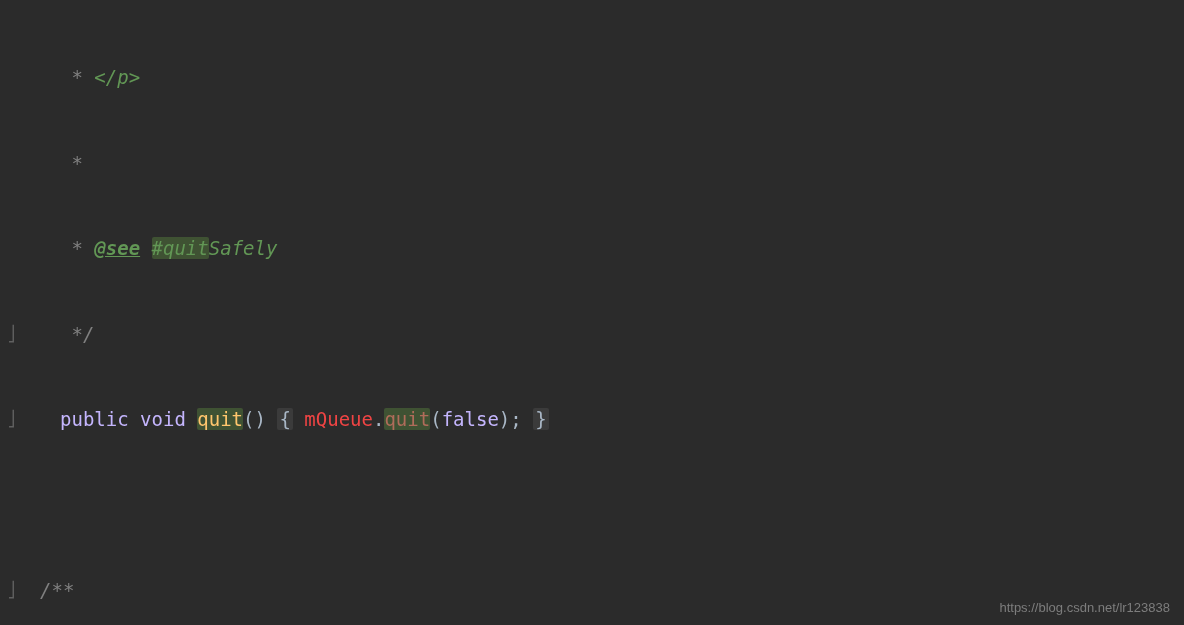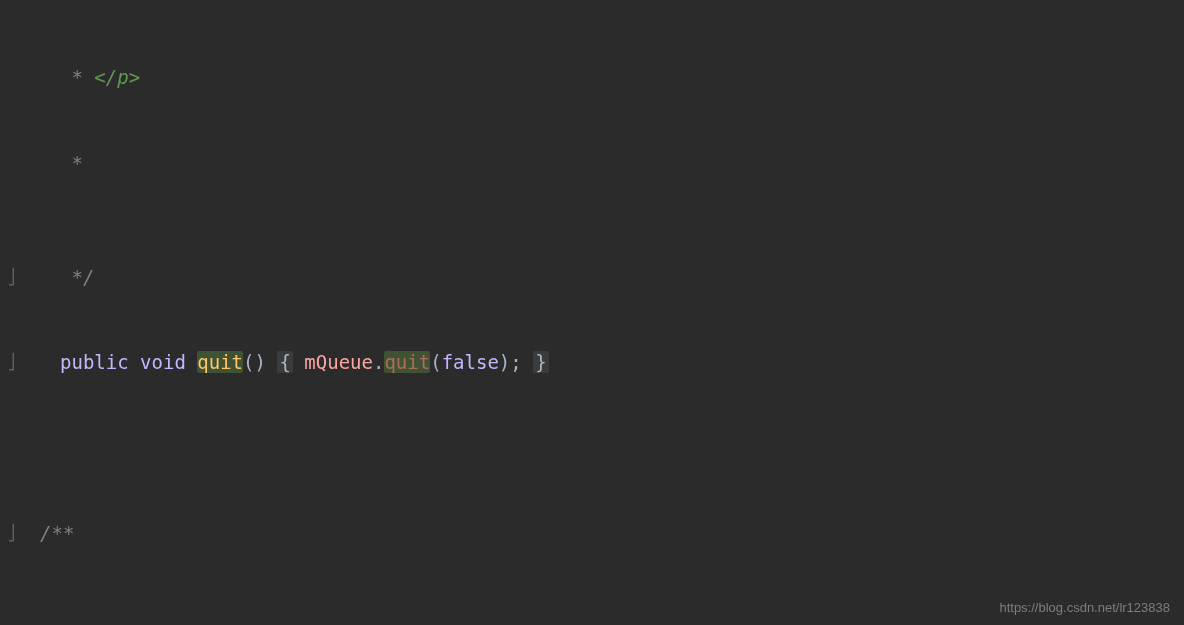--- a/index.html
+++ b/index.html
@@ -31,21 +31,21 @@
     padding-right: 4px;
   }
   .code { padding-left: 40px; }
 
   .c-comment   { color: #808080; font-style: italic; }
   .c-kw        { color: #c4b5fd; }
   .c-tag       { color: #629755; font-style: italic; font-weight: bold; }
   .c-doc       { color: #629755; font-style: italic; }
   .c-method    { color: #ffc66d; }
   .c-paren     { color: #a9b7c6; }
-  .c-field     { color: #fca5a5; }
+  .c-field     { color: #ef4444; }
   .c-brace     { color: #a9b7c6; }
   .c-bracebg   { background: #3b3b3b; color:#a9b7c6; padding:0 2px; border-radius:2px; }
   .c-qcall     { color: #b06c5a; }
 
   .hl { background: #3f5233; border-radius:2px; }
 
   .watermark {
     position:absolute;
     right:14px;
     bottom:8px;
@@ -58,20 +58,21 @@
 </style>
 </head>
 <body>
 
 <div class="editor">
 
 <div class="line"><span class="gutter"></span><span class="code"><span class="c-comment"><span> * </span><span class="c-doc">&lt;/p&gt;</span></span></span></div>
 
 <div class="line"><span class="gutter"></span><span class="code"><span class="c-comment"> *</span></span></div>
 
+<div class="line"><span class="gutter"></span><span class="code"><span class="c-comment"><span> * </span><span class="c-tag" style="text-decoration:underline;">@see</span><span> </span><span class="hl c-doc">#quit</span><span class="c-doc">Safely</span></span></span></div>
 
 <div class="line"><span class="gutter">⎦</span><span class="code"><span class="c-comment"> */</span></span></div>
 
 <div class="line"><span class="gutter">⎦</span><span class="code"><span class="c-kw">public</span><span class="c-kw"> void </span><span class="hl c-method">quit</span><span class="c-paren">(</span><span class="c-paren">)</span><span class="c-brace"> </span><span class="c-bracebg">{</span><span class="c-brace"> </span><span class="c-field">mQueue</span><span class="c-brace">.</span><span class="hl c-qcall">quit</span><span class="c-paren">(</span><span class="c-kw">false</span><span class="c-paren">)</span><span class="c-brace">;</span><span class="c-brace"> </span><span class="c-bracebg">}</span></span></div>
 
 <div class="line"><span class="gutter"></span><span class="code"></span></div>
 
 <div class="line"><span class="gutter">⎦</span><span class="code" style="padding-left:20px;"><span class="c-comment">/**</span></span></div>
 
 

